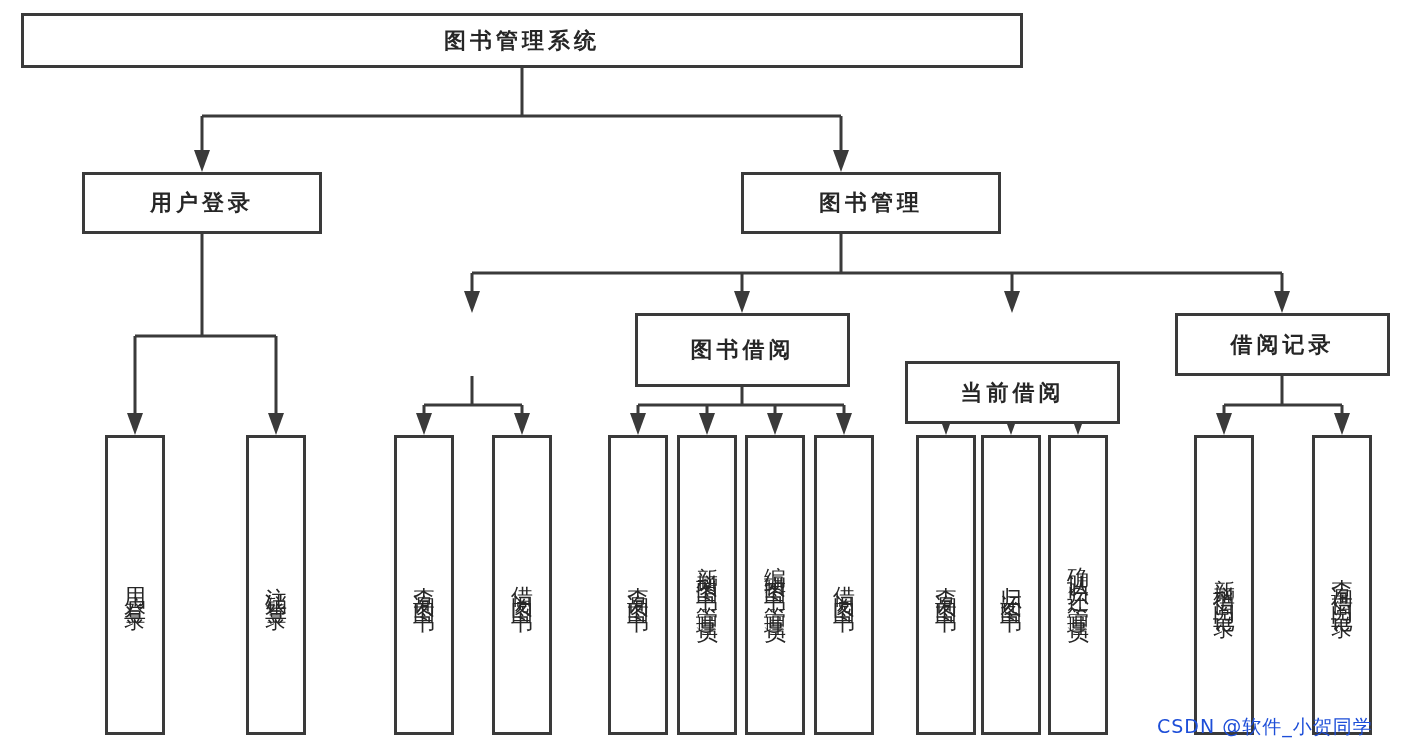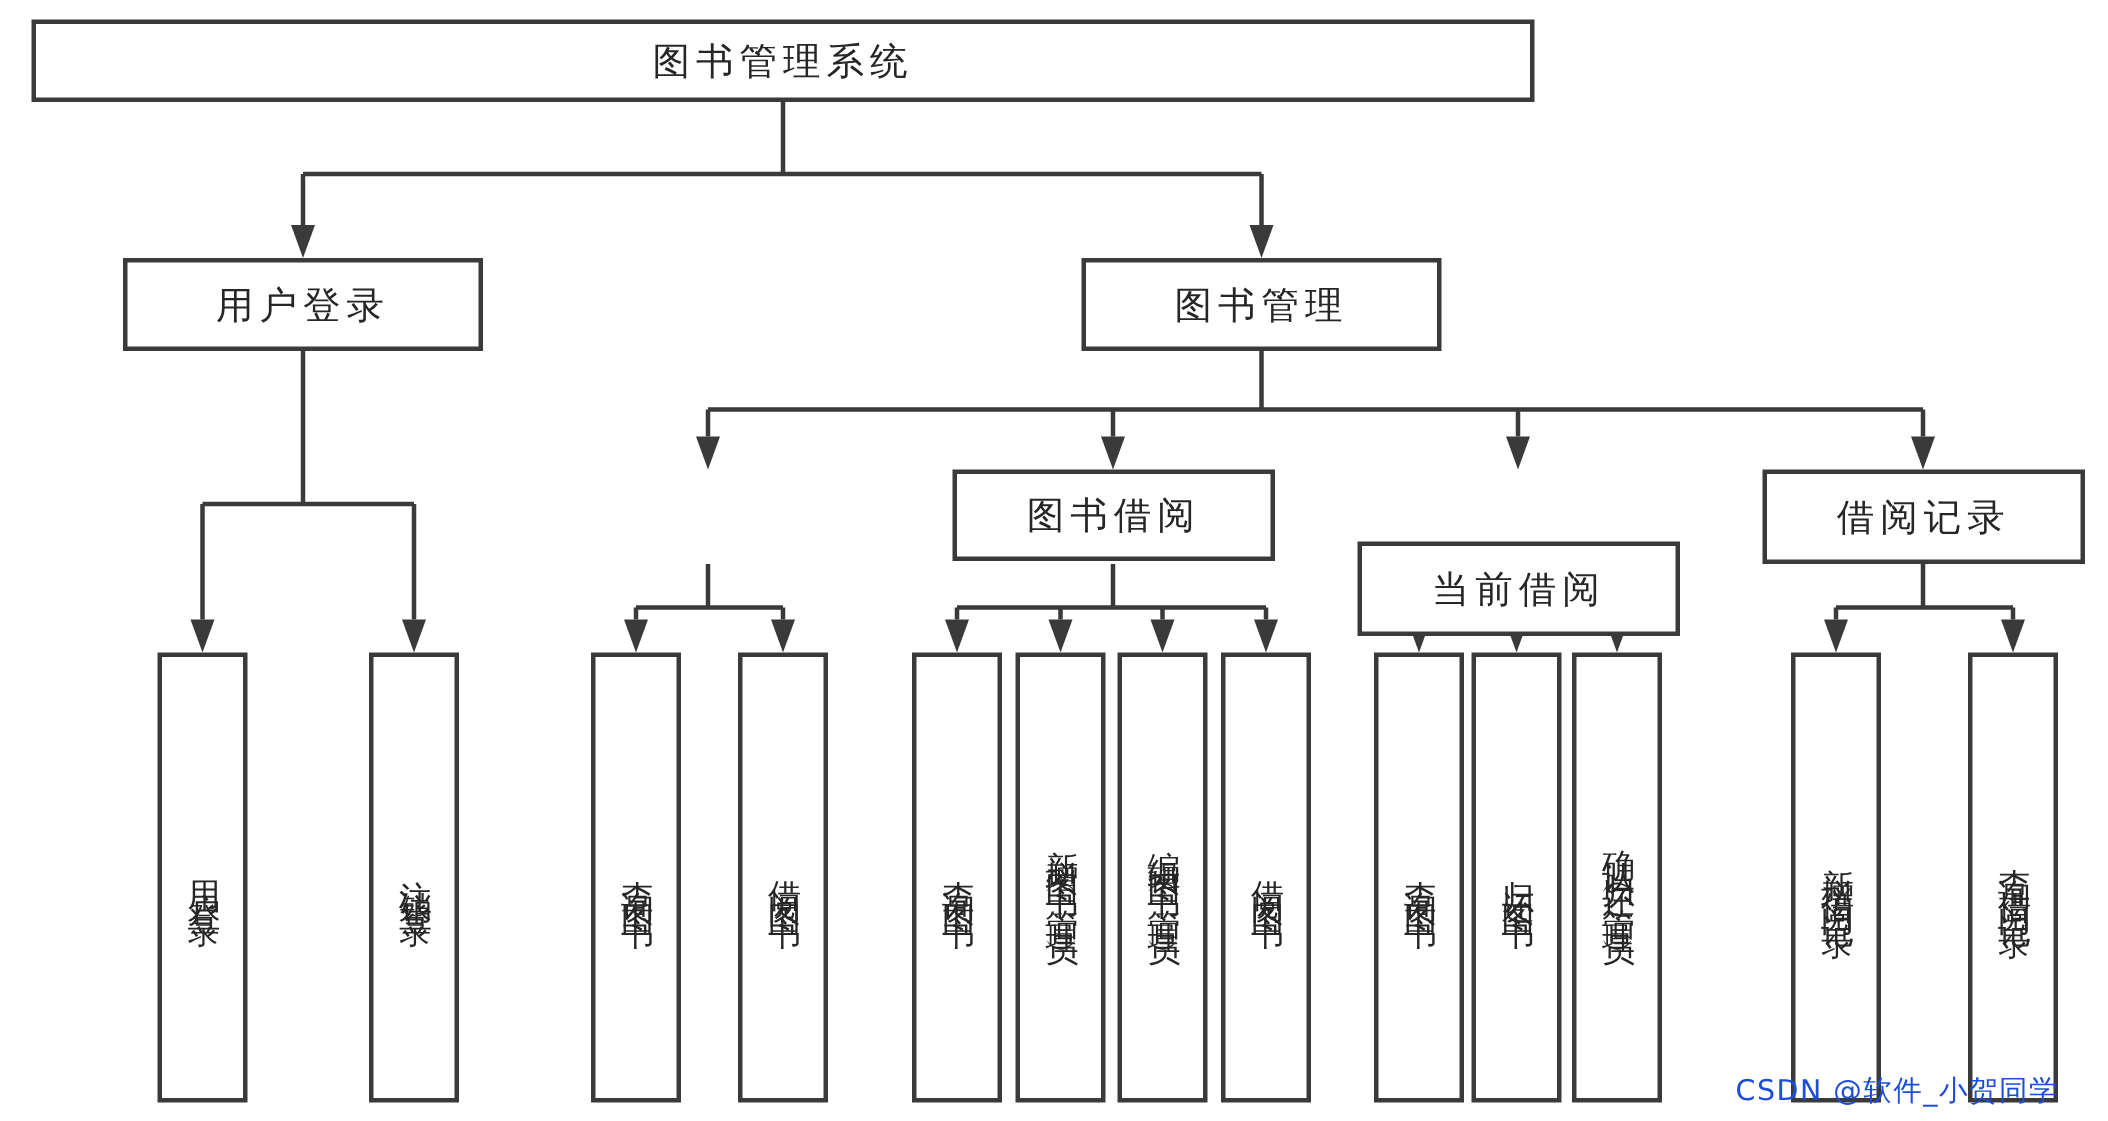--- a/index.html
+++ b/index.html
@@ -10,21 +10,21 @@
     position:absolute;
     box-sizing:border-box;
     background:#ffffff;
     border:3px solid #3a3a3a;
     display:flex;
     align-items:center;
     justify-content:center;
     color:#262626;
     z-index:1;
   }
-  .h-box{font-size:25px;letter-spacing:4px;font-weight:400;white-space:nowrap;}
+  .h-box{font-size:22px;letter-spacing:4px;font-weight:700;white-space:nowrap;}
   .v-box{
     font-size:22px;
     font-weight:400;
     writing-mode:vertical-rl;
     text-orientation:mixed;
     letter-spacing:8px;
     line-height:1;
     white-space:nowrap;
   }
   .watermark{
@@ -80,23 +80,23 @@
       <polygon points="1003,413 1019,413 1011,435"></polygon>
       <polygon points="1070,413 1086,413 1078,435"></polygon>
       <polygon points="1216,413 1232,413 1224,435"></polygon>
       <polygon points="1334,413 1350,413 1342,435"></polygon>
     </g>
   </svg>
 
   <div class="box h-box" style="left:21px;top:13px;width:1002px;height:55px;">图书管理系统</div>
 
   <div class="box h-box" style="left:82px;top:172px;width:240px;height:62px;">用户登录</div>
-  <div class="box h-box" style="left:721px;top:172px;width:240px;height:62px;">图书管理</div>
+  <div class="box h-box" style="left:741px;top:172px;width:260px;height:62px;">图书管理</div>
 
-  <div class="box h-box" style="left:635px;top:313px;width:215px;height:61px;">图书借阅</div>
+  <div class="box h-box" style="left:635px;top:313px;width:215px;height:74px;">图书借阅</div>
   <div class="box h-box" style="left:905px;top:313px;width:215px;height:63px;margin-top:48px;">当前借阅</div>
   <div class="box h-box" style="left:1175px;top:313px;width:215px;height:63px;">借阅记录</div>
 
   <div class="box v-box" style="left:105px;top:435px;width:60px;height:300px;">用户登录</div>
   <div class="box v-box" style="left:246px;top:435px;width:60px;height:300px;">注销登录</div>
 
   <div class="box v-box" style="left:394px;top:435px;width:60px;height:300px;">查询图书</div>
   <div class="box v-box" style="left:492px;top:435px;width:60px;height:300px;">借阅图书</div>
 
   <div class="box v-box" style="left:608px;top:435px;width:60px;height:300px;">查询图书</div>

